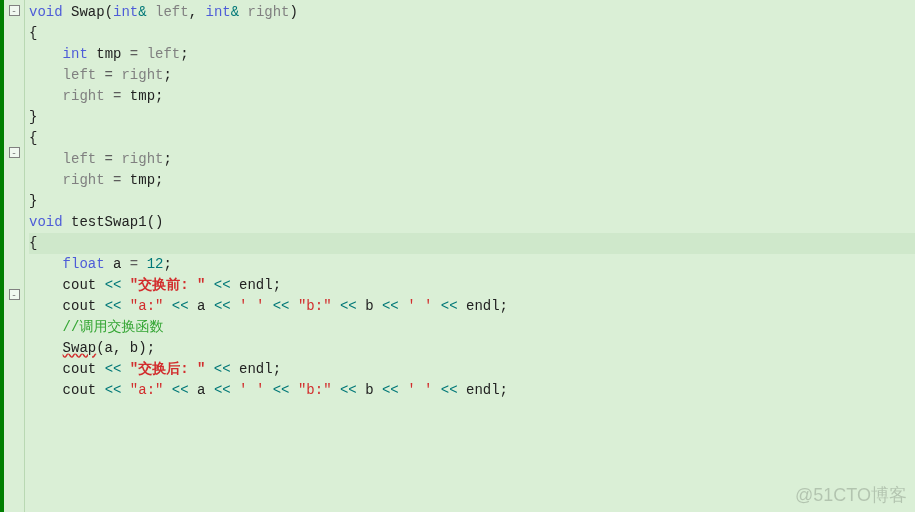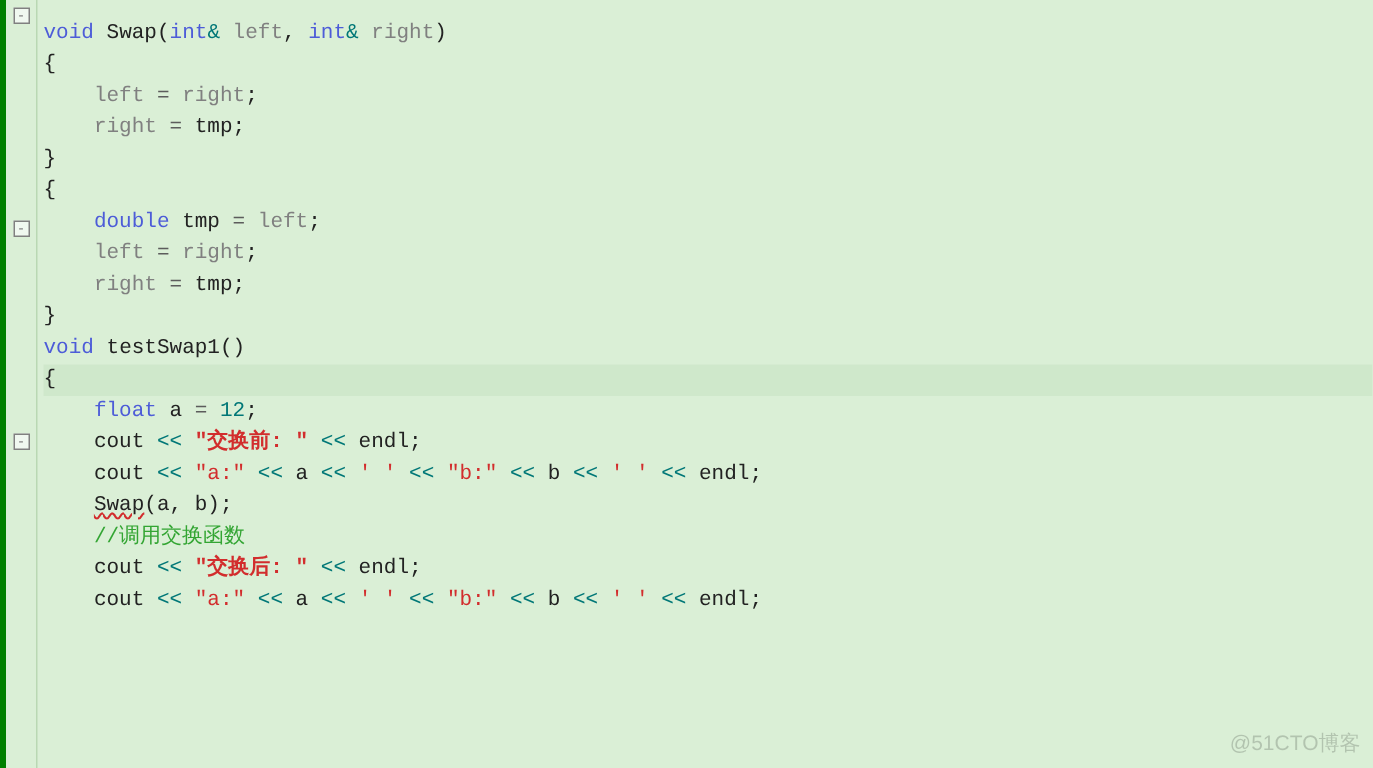--- a/index.html
+++ b/index.html
@@ -39,21 +39,21 @@
     line-height: 9px;
     text-align: center;
     margin: 5px auto 0 auto;
     cursor: pointer;
     box-sizing: border-box;
     font-family: Consolas, monospace;
   }
   .code {
     flex: 1;
     padding-left: 4px;
-    padding-top: 12px;
+    padding-top: 2px;
   }
   .line {
     white-space: pre;
     height: 21px;
   }
   .line.hl {
     background: #cfe8cb;
   }
   .kw-blue { color: #4d5cd8; }
   .grey   { color: #808080; }
@@ -62,21 +62,21 @@
   .str-bold { color: #d22d2d; font-weight: bold; }
   .comment{ color: #33a533; }
   .op     { color: #5c5c5c; }
   .black  { color: #222; }
   .wavy   { text-decoration: underline wavy #d22d2d; }
   .watermark {
     position: absolute;
     right: 8px;
     bottom: 6px;
     color: rgba(0,0,0,0.18);
-    font-size: 14px;
+    font-size: 18px;
     font-family: "Microsoft YaHei", sans-serif;
     margin-top: 27px;
   }
   .gutter-blank { height:21px; }
 </style>
 </head>
 <body>
 
 <div class="code-wrap">
   <div class="left-margin"></div>
@@ -93,35 +93,35 @@
     <div class="gutter-blank"></div>
     <div class="gutter-blank"></div>
     <div class="gutter-blank"></div>
     <div class="gutter-blank"></div>
     <div class="gutter-blank"></div>
     <div class="fold">-</div>
   </div>
   <div class="code">
     <div class="line"><span class="kw-blue">void</span><span class="black"> </span><span class="black">Swap</span><span class="black">(</span><span class="kw-blue">int</span><span class="teal">&amp; </span><span class="grey">left</span><span class="black">, </span><span class="kw-blue">int</span><span class="teal">&amp; </span><span class="grey">right</span><span class="black">)</span></div>
     <div class="line"><span class="black">{</span></div>
+    <div class="line">    <span class="kw-blue">int</span><span class="black"> tmp </span><span class="op">= </span><span class="grey">left</span><span class="black">;</span></div>
     <div class="line">    <span class="grey">left</span><span class="op"> = </span><span class="grey">right</span><span class="black">;</span></div>
     <div class="line">    <span class="grey">right</span><span class="op"> = </span><span class="black">tmp</span><span class="black">;</span></div>
     <div class="line"><span class="black">}</span></div>
 
     <div class="line"><span class="black">{</span></div>
-    <div class="line">    <span class="kw-blue">double</span><span class="black"> tmp </span><span class="op">= </span><span class="grey">left</span><span class="black">;</span></div>
     <div class="line">    <span class="grey">left</span><span class="op"> = </span><span class="grey">right</span><span class="black">;</span></div>
     <div class="line">    <span class="grey">right</span><span class="op"> = </span><span class="black">tmp</span><span class="black">;</span></div>
     <div class="line"><span class="black">}</span></div>
 
     <div class="line"><span class="kw-blue">void</span><span class="black"> </span><span class="black">testSwap1</span><span class="black">()</span></div>
     <div class="line hl"><span class="black">{</span></div>
     <div class="line">    <span class="kw-blue">float</span><span class="black"> a </span><span class="op">= </span><span class="teal">12</span><span class="black">;</span></div>
     <div class="line">    <span class="black">cout </span><span class="teal">&lt;&lt; </span><span class="str-bold">"交换前: "</span><span class="teal"> &lt;&lt; </span><span class="black">endl</span><span class="black">;</span></div>
     <div class="line">    <span class="black">cout </span><span class="teal">&lt;&lt; </span><span class="str">"a:"</span><span class="teal"> &lt;&lt; </span><span class="black">a </span><span class="teal">&lt;&lt; </span><span class="str">' '</span><span class="teal"> &lt;&lt; </span><span class="str">"b:"</span><span class="teal"> &lt;&lt; </span><span class="black">b </span><span class="teal">&lt;&lt; </span><span class="str">' '</span><span class="teal"> &lt;&lt; </span><span class="black">endl</span><span class="black">;</span></div>
+    <div class="line">    <span class="comment">//调用交换函数</span></div>
     <div class="line">    <span class="black wavy">Swap</span><span class="black">(a, b)</span><span class="black">;</span></div>
-    <div class="line">    <span class="comment">//调用交换函数</span></div>
     <div class="line">    <span class="black">cout </span><span class="teal">&lt;&lt; </span><span class="str-bold">"交换后: "</span><span class="teal"> &lt;&lt; </span><span class="black">endl</span><span class="black">;</span></div>
     <div class="line">    <span class="black">cout </span><span class="teal">&lt;&lt; </span><span class="str">"a:"</span><span class="teal"> &lt;&lt; </span><span class="black">a </span><span class="teal">&lt;&lt; </span><span class="str">' '</span><span class="teal"> &lt;&lt; </span><span class="str">"b:"</span><span class="teal"> &lt;&lt; </span><span class="black">b </span><span class="teal">&lt;&lt; </span><span class="str">' '</span><span class="teal"> &lt;&lt; </span><span class="black">endl</span><span class="black">;</span></div>
   </div>
 </div>
 
 <div class="watermark">@51CTO博客</div>
 
 </body></html>

